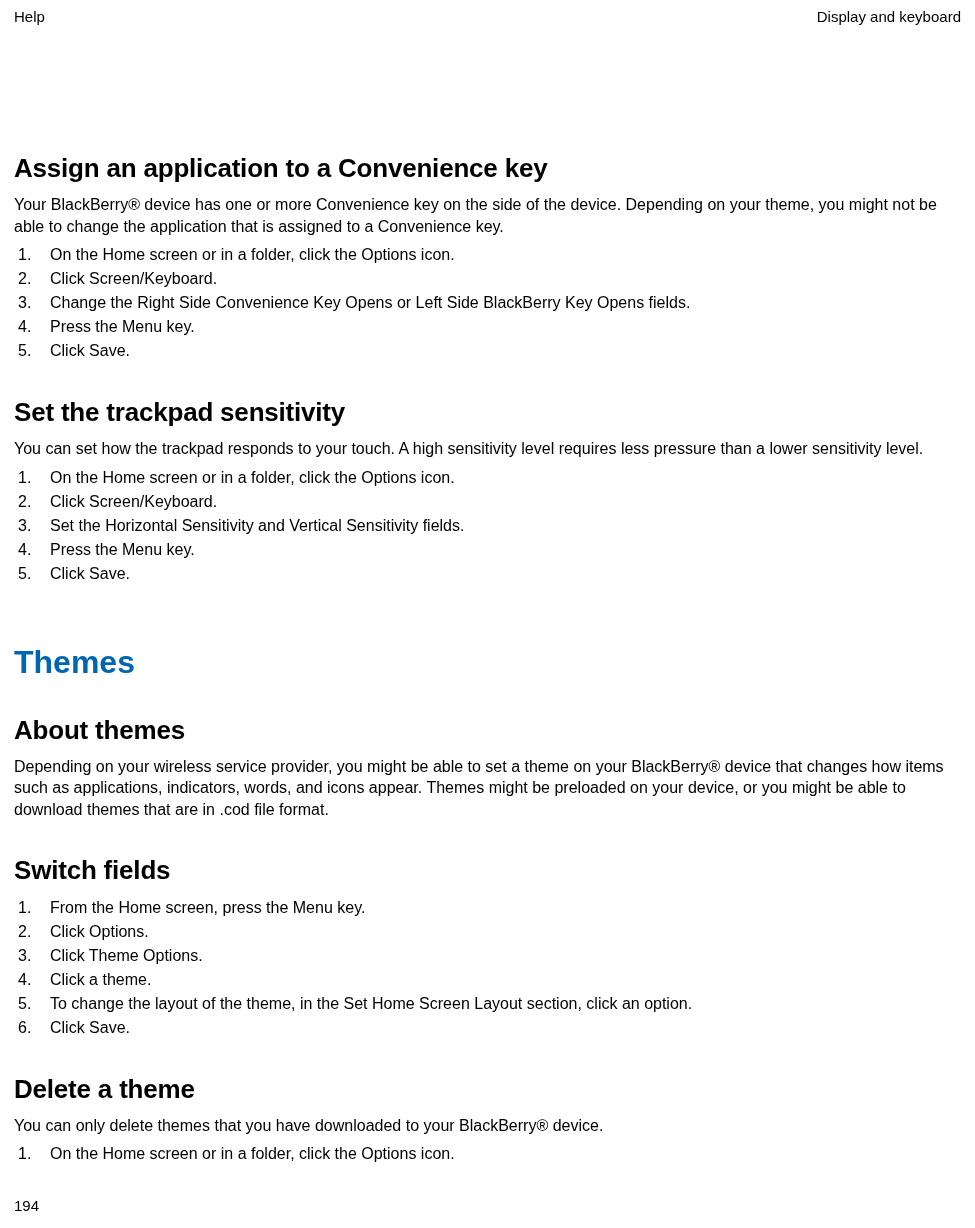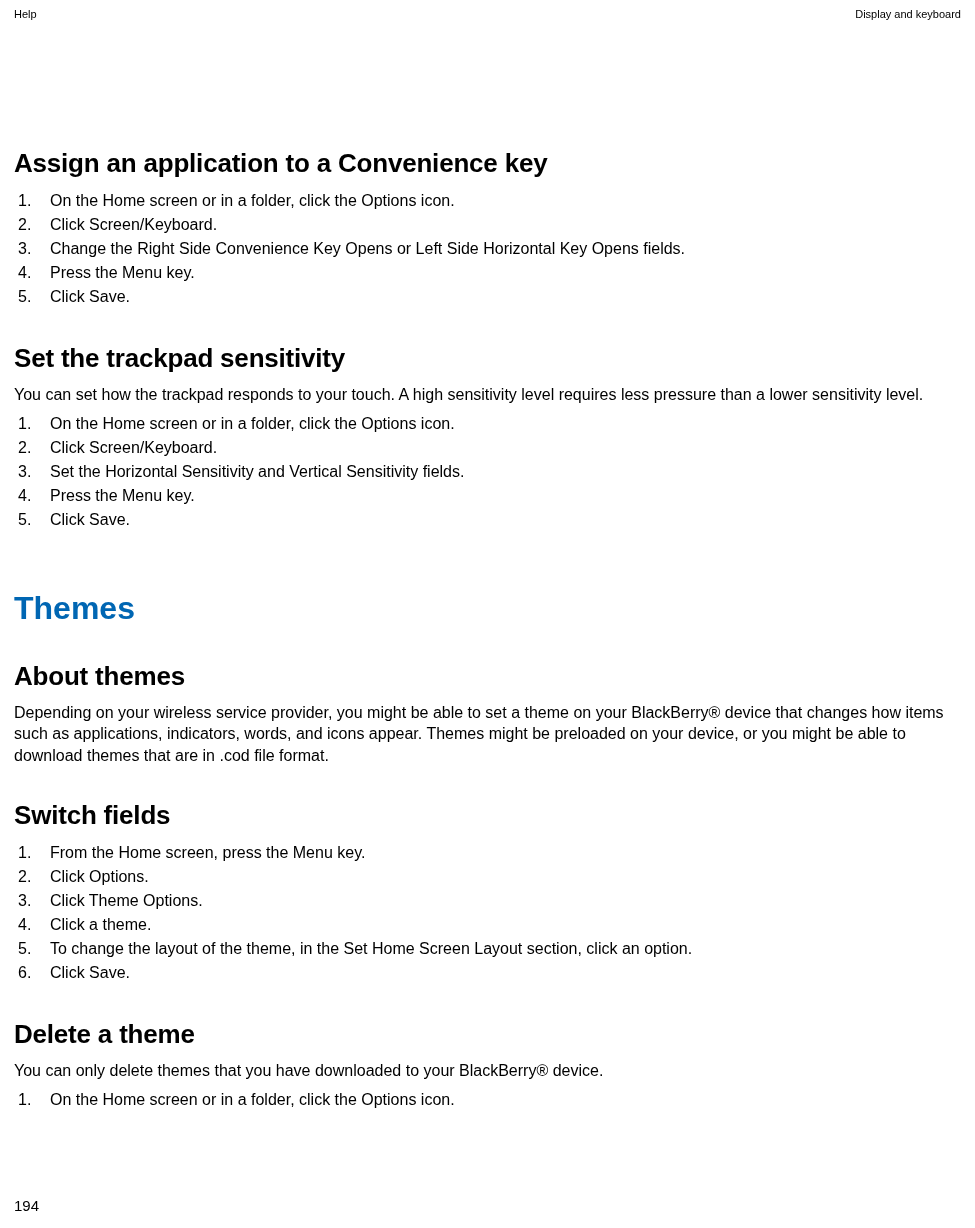--- a/index.html
+++ b/index.html
@@ -8,21 +8,21 @@
       width: 975px;
       min-height: 1228px;
       padding: 8px 14px 20px 14px;
       color: #000;
       background: #fff;
       position: relative;
     }
     .header {
       display: flex;
       justify-content: space-between;
-      font-size: 11px;
+      font-size: 15px;
       margin-bottom: 128px;
     }
     h2.section-heading {
       font-size: 26px;
       font-weight: 700;
       margin-bottom: 10px;
       letter-spacing: -0.2px;
     }
     h1.major-heading {
       font-size: 32px;
@@ -68,24 +68,25 @@
 </head>
 <body>
 
 <div class="header">
   <span>Help</span>
   <span>Display and keyboard</span>
 </div>
 
 <div class="section-block">
   <h2 class="section-heading">Assign an application to a Convenience key</h2>
+  <p class="body-text">Your BlackBerry® device has one or more Convenience key on the side of the device. Depending on your theme, you might not be able to change the application that is assigned to a Convenience key.</p>
   <ol class="steps">
     <li><span>On the Home screen or in a folder, click the </span><b>Options</b><span> icon.</span></li>
     <li><span>Click </span><b>Screen/Keyboard</b><span>.</span></li>
-    <li><span>Change the </span><b>Right Side Convenience Key Opens</b><span> or </span><b>Left Side Horizontal Key Opens</b><span> fields.</span></li>
+    <li><span>Change the </span><b>Right Side Convenience Key Opens</b><span> or </span><b>Left Side BlackBerry Key Opens</b><span> fields.</span></li>
     <li><span>Press the </span><b>Menu</b><span> key.</span></li>
     <li><span>Click </span><b>Save</b><span>.</span></li>
   </ol>
 </div>
 
 <div class="section-block">
   <h2 class="section-heading">Set the trackpad sensitivity</h2>
   <p class="body-text">You can set how the trackpad responds to your touch. A high sensitivity level requires less pressure than a lower sensitivity level.</p>
   <ol class="steps">
     <li><span>On the Home screen or in a folder, click the </span><b>Options</b><span> icon.</span></li>

